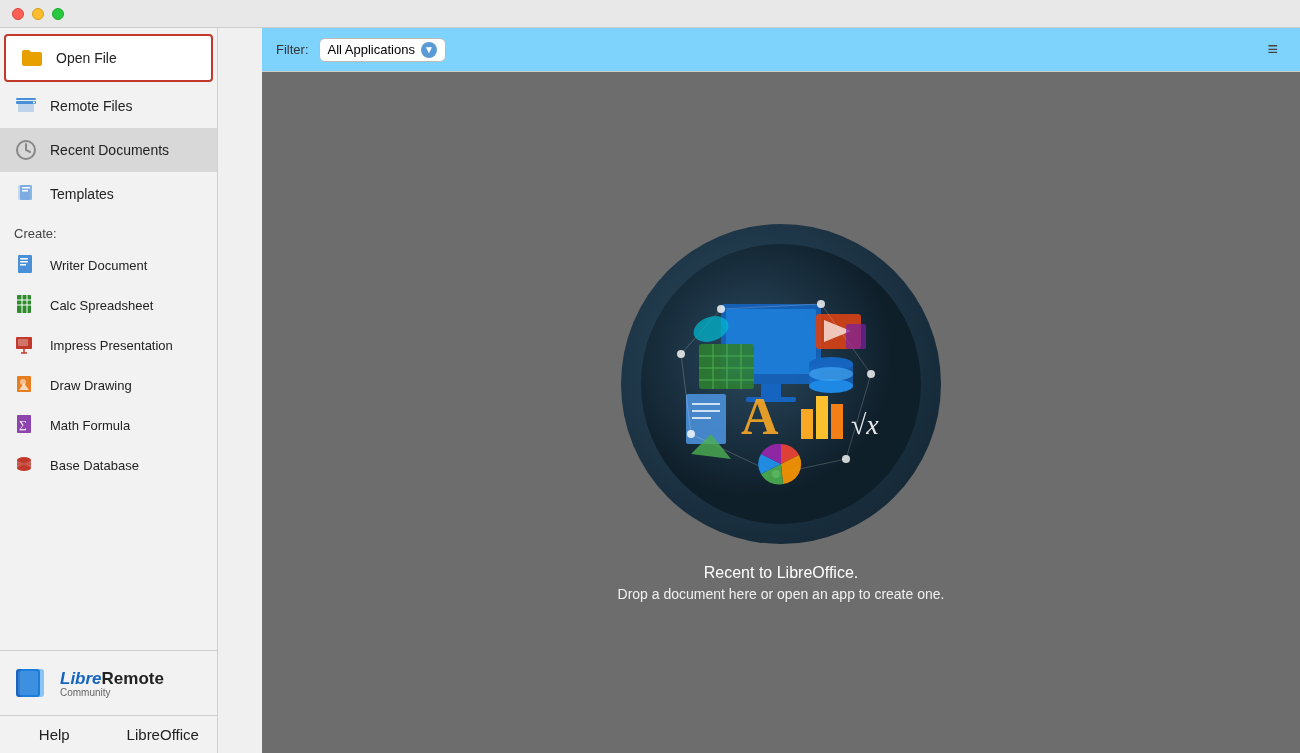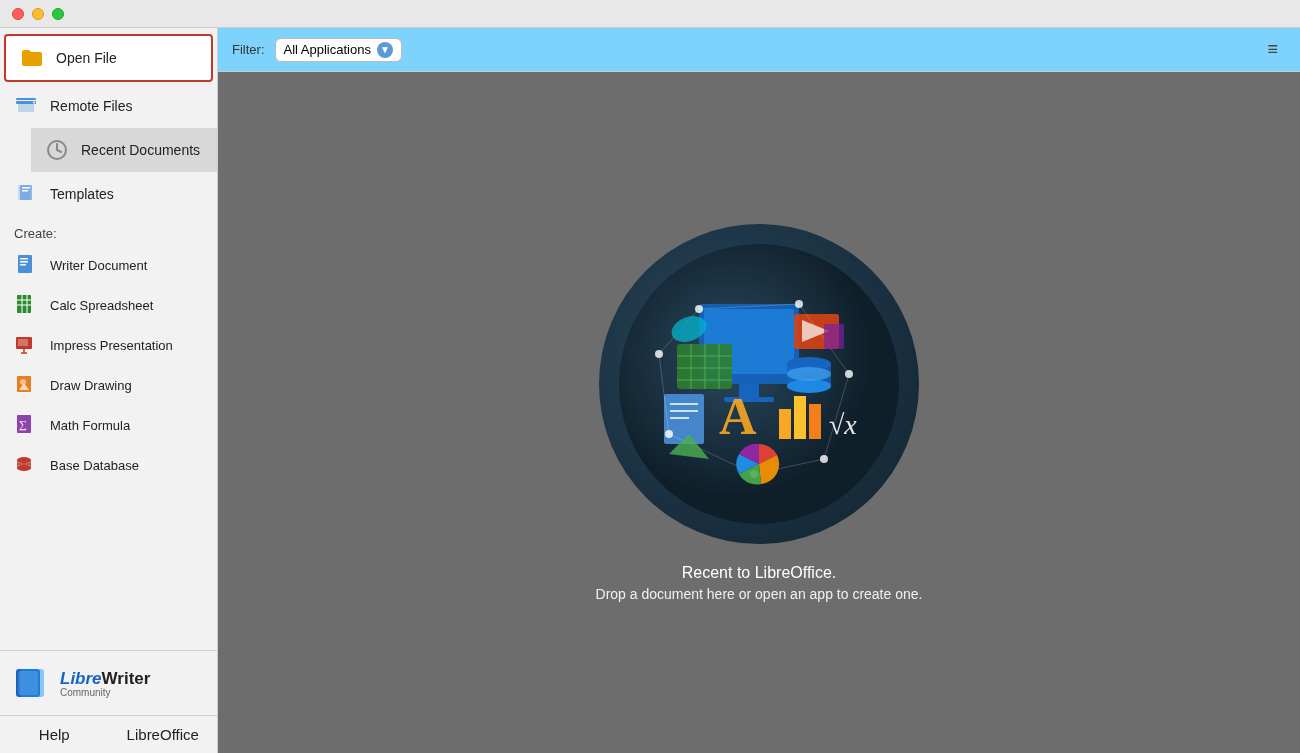--- a/index.html
+++ b/index.html
@@ -21,20 +21,21 @@
     }
     .btn-close { background: #ff5f57; border: 1px solid #e0443e; }
     .btn-minimize { background: #febc2e; border: 1px solid #d4a017; }
     .btn-maximize { background: #28c840; border: 1px solid #1aab29; }
 
     
     .main-layout {
       display: flex;
       flex: 1;
       overflow: hidden;
+      gap: 44px;
     }
 
     
     .sidebar {
       width: 218px;
       background: #f2f2f2;
       border-right: 1px solid #d0d0d0;
       display: flex;
       flex-direction: column;
       flex-shrink: 0;
@@ -48,21 +49,21 @@
     .nav-item {
       display: flex;
       align-items: center;
       padding: 10px 14px;
       cursor: pointer;
       font-size: 14px;
       color: #222;
       gap: 12px;
       border-radius: 0;
     }
-    .nav-item.active { background: #d8d8d8; margin-left: 31px; }
+    .nav-item.active { background: #d8d8d8; }
     .nav-item.selected-outline {
       border: 2px solid #c0392b;
       background: #fff;
       border-radius: 4px;
       margin: 2px 4px;
     }
 
     .nav-icon {
       width: 24px; height: 24px;
       flex-shrink: 0;
@@ -343,21 +344,21 @@
     <div class="sidebar-logo">
       <div class="logo-icon">
         <svg width="36" height="36" viewBox="0 0 36 36">
           <rect x="2" y="4" width="24" height="28" rx="3" fill="#1565c0"></rect>
           <rect x="6" y="4" width="24" height="28" rx="3" fill="#2196f3" opacity="0.5"></rect>
           <rect x="4" y="6" width="20" height="24" rx="2" fill="#fff" opacity="0.15"></rect>
         </svg>
       </div>
       <div>
         <div style="font-size:17px;font-weight:bold;color:#222;">
-          <span style="font-style:italic;color:#1565c0;">Libre</span><span>Writer</span>
+          <span style="font-style:italic;color:#1565c0;">Libre</span><span>Remote</span>
         </div>
         <span class="logo-sub">Community</span>
       </div>
     </div>
 
     <div class="sidebar-bottom">
       <button class="bottom-btn">Help</button>
       <button class="bottom-btn">LibreOffice</button>
     </div>
   </div>

